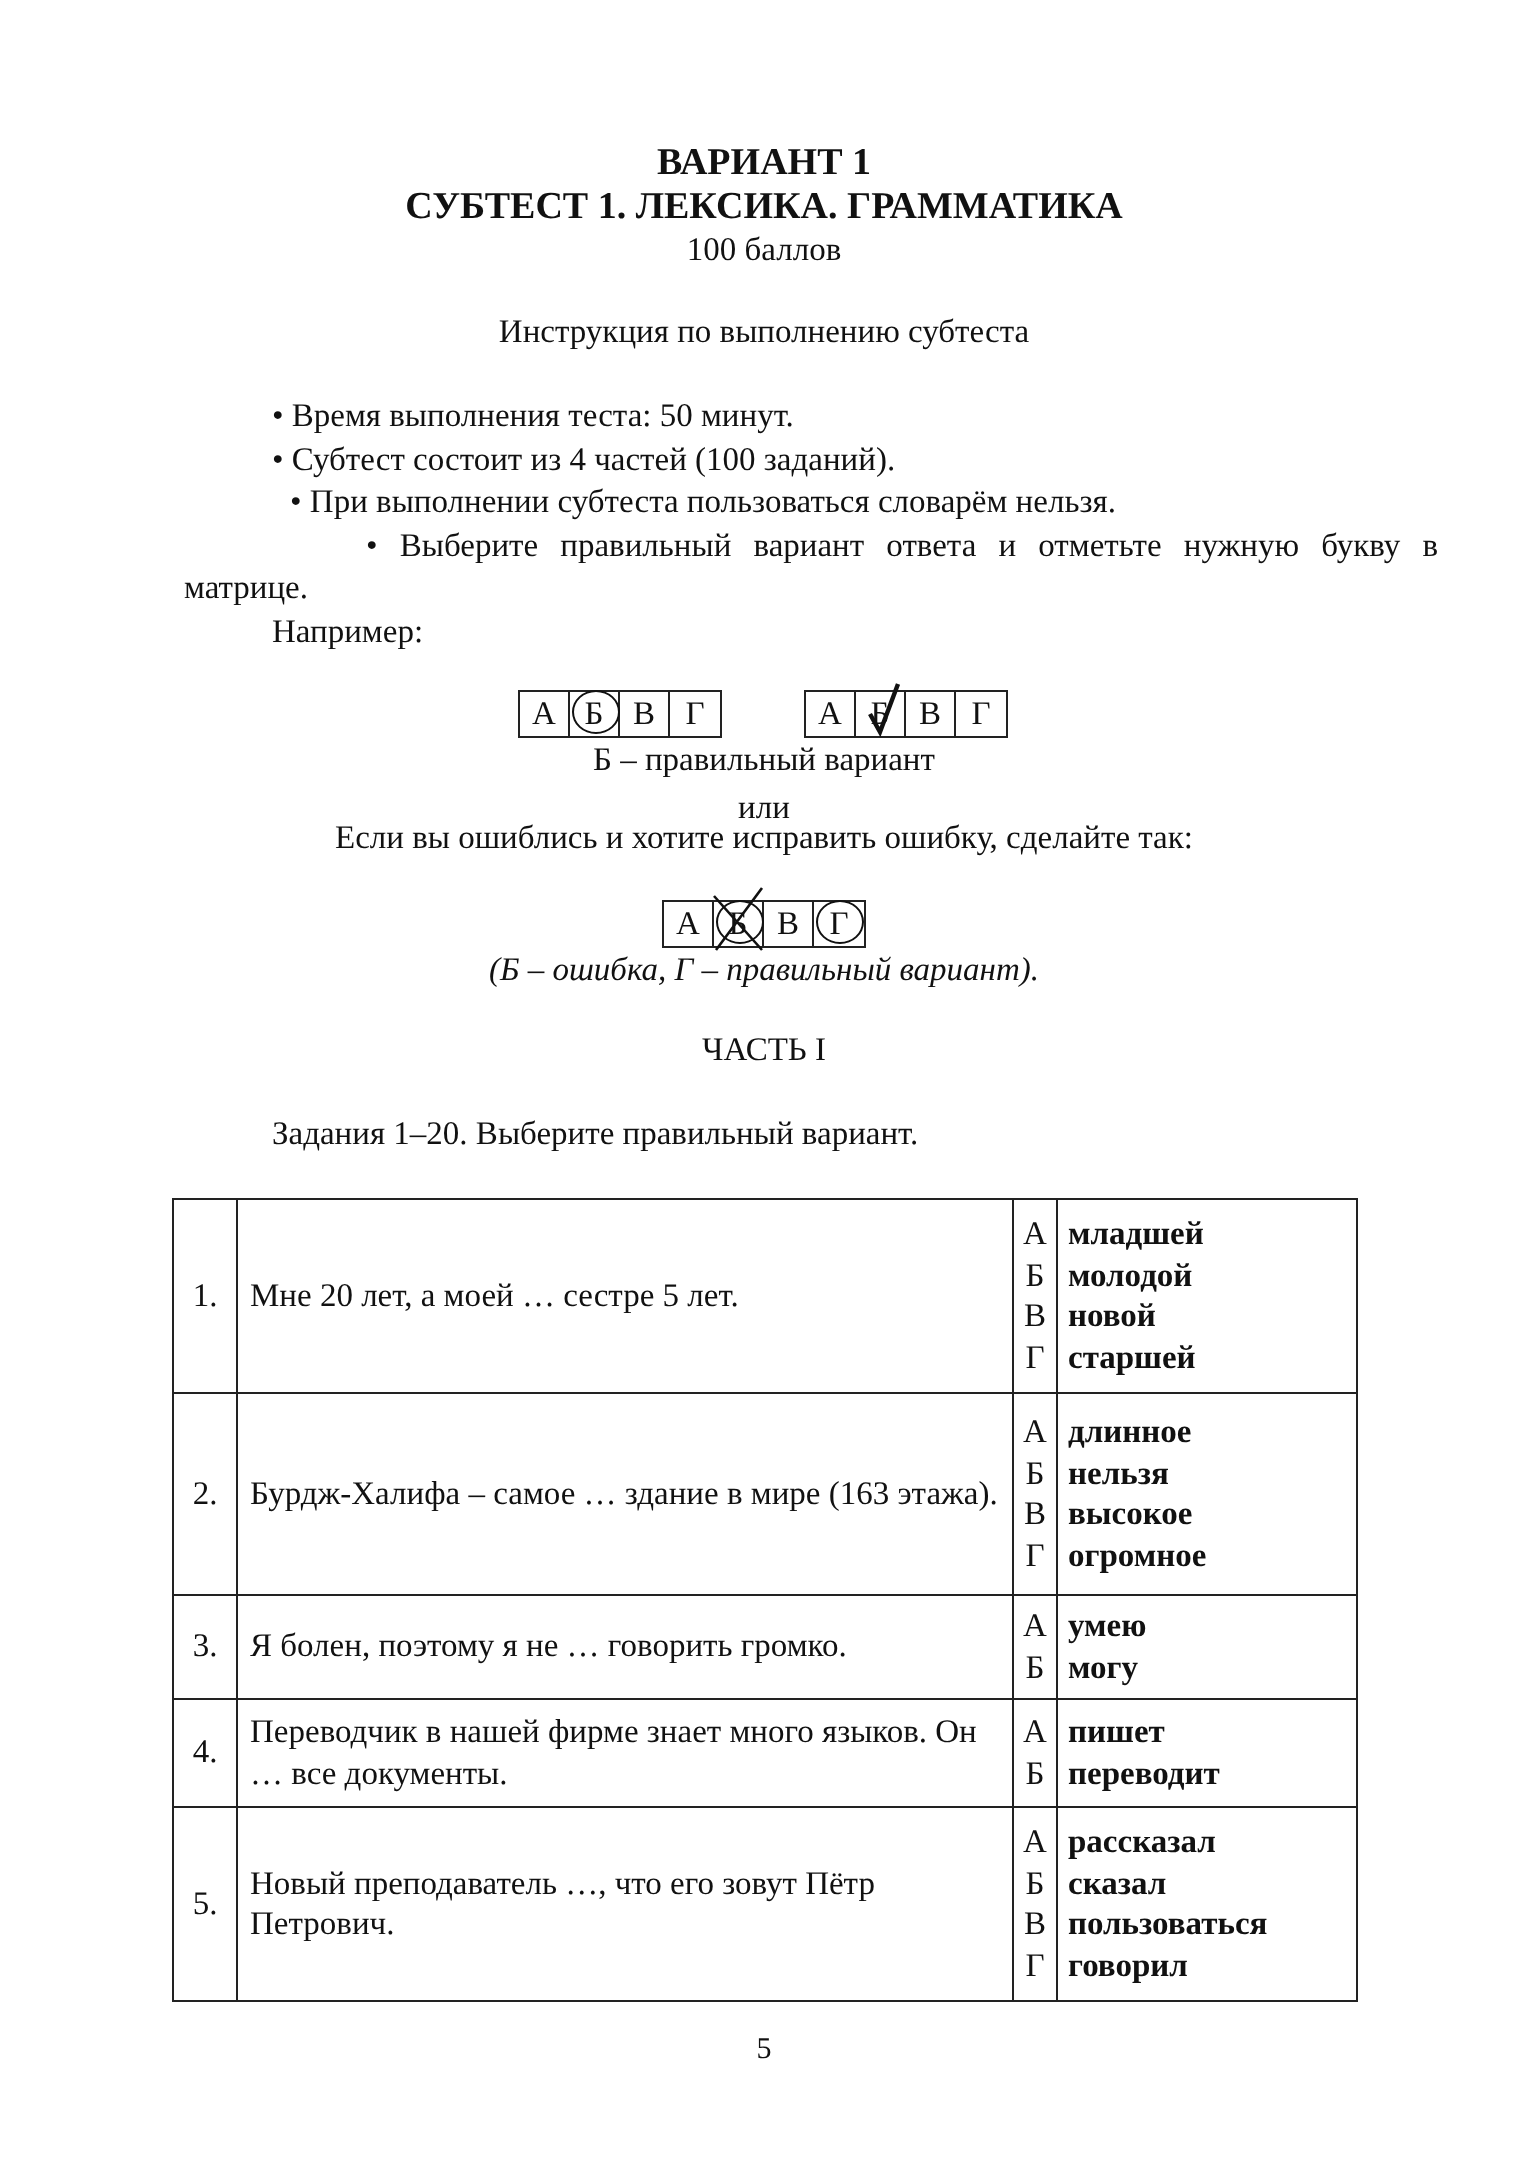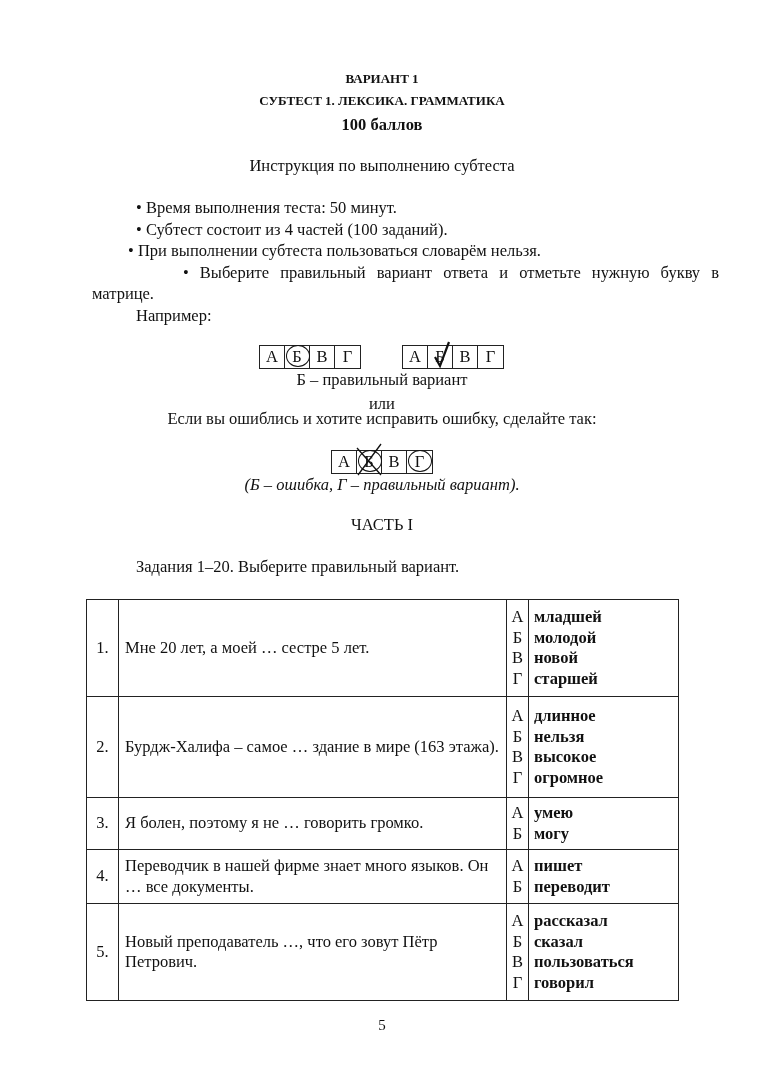--- a/index.html
+++ b/index.html
@@ -3,21 +3,21 @@
   <meta charset="utf-8">
   <style>
     html, body { margin: 0; padding: 0; background: #ffffff; }
     body {
       width: 764px; height: 1080px; position: relative; overflow: hidden;
       font-family: "Liberation Serif", "DejaVu Serif", serif;
       color: #111111; font-size: 16.5px;
     }
     .abs { position: absolute; }
     .center { left: 0; width: 764px; text-align: center; }
-    .title { font-weight: bold; font-size: 13px; }
+    .title { font-weight: bold; font-size: 19px; }
     .bold { font-weight: normal; }
     .line { white-space: nowrap; }
     .justify-line { text-align: justify; text-align-last: justify; }
 
     
     .matrix { display: flex; border: 1px solid #222; height: 22px; }
     .matrix .cell {
       width: 25px; height: 22px; border-right: 1px solid #222;
       display: flex; align-items: center; justify-content: center;
       font-size: 16.5px; position: relative; box-sizing: border-box;
@@ -43,27 +43,27 @@
     td.letters { width: 21px; text-align: center; }
     td.opts { padding-left: 5px !important; font-weight: bold; }
     .stack div { height: 20.5px; }
     .page-num { font-size: 15px; }
   </style>
 </head>
 <body>
 
 <div class="abs center title" style="top:71px;">ВАРИАНТ 1</div>
 <div class="abs center title" style="top:93px;">СУБТЕСТ 1. ЛЕКСИКА. ГРАММАТИКА</div>
-<div class="abs center" style="top:115px;font-weight:bold;">100 баллов</div>
+<div class="abs center" style="top:115px;">100 баллов</div>
 
 <div class="abs center bold" style="top:156px;">Инструкция по выполнению субтеста</div>
 
 <div class="abs line" style="left:136px; top:198px;">• Время выполнения теста: 50 минут.</div>
 <div class="abs line" style="left:136px; top:220px;">• Субтест состоит из 4 частей (100 заданий).</div>
-<div class="abs line" style="left:128px; top:241px;font-family:Liberation Serif, serif;">• При выполнении субтеста пользоваться словарём нельзя.</div>
+<div class="abs line" style="left:145px; top:241px;font-family:Liberation Serif, serif;">• При выполнении субтеста пользоваться словарём нельзя.</div>
 <div class="abs justify-line" style="left:136px; top:263px; width:536px;margin-left:47px;">• Выберите правильный вариант ответа и отметьте нужную букву в</div>
 <div class="abs line" style="left:92px; top:284px;">матрице.</div>
 <div class="abs line" style="left:136px; top:306px;">Например:</div>
 
 <div class="abs matrix" style="left:259px; top:345px;">
   <div class="cell">А</div>
   <div class="cell">
     <span>Б</span>
     <span class="circle-mark"></span>
   </div>

